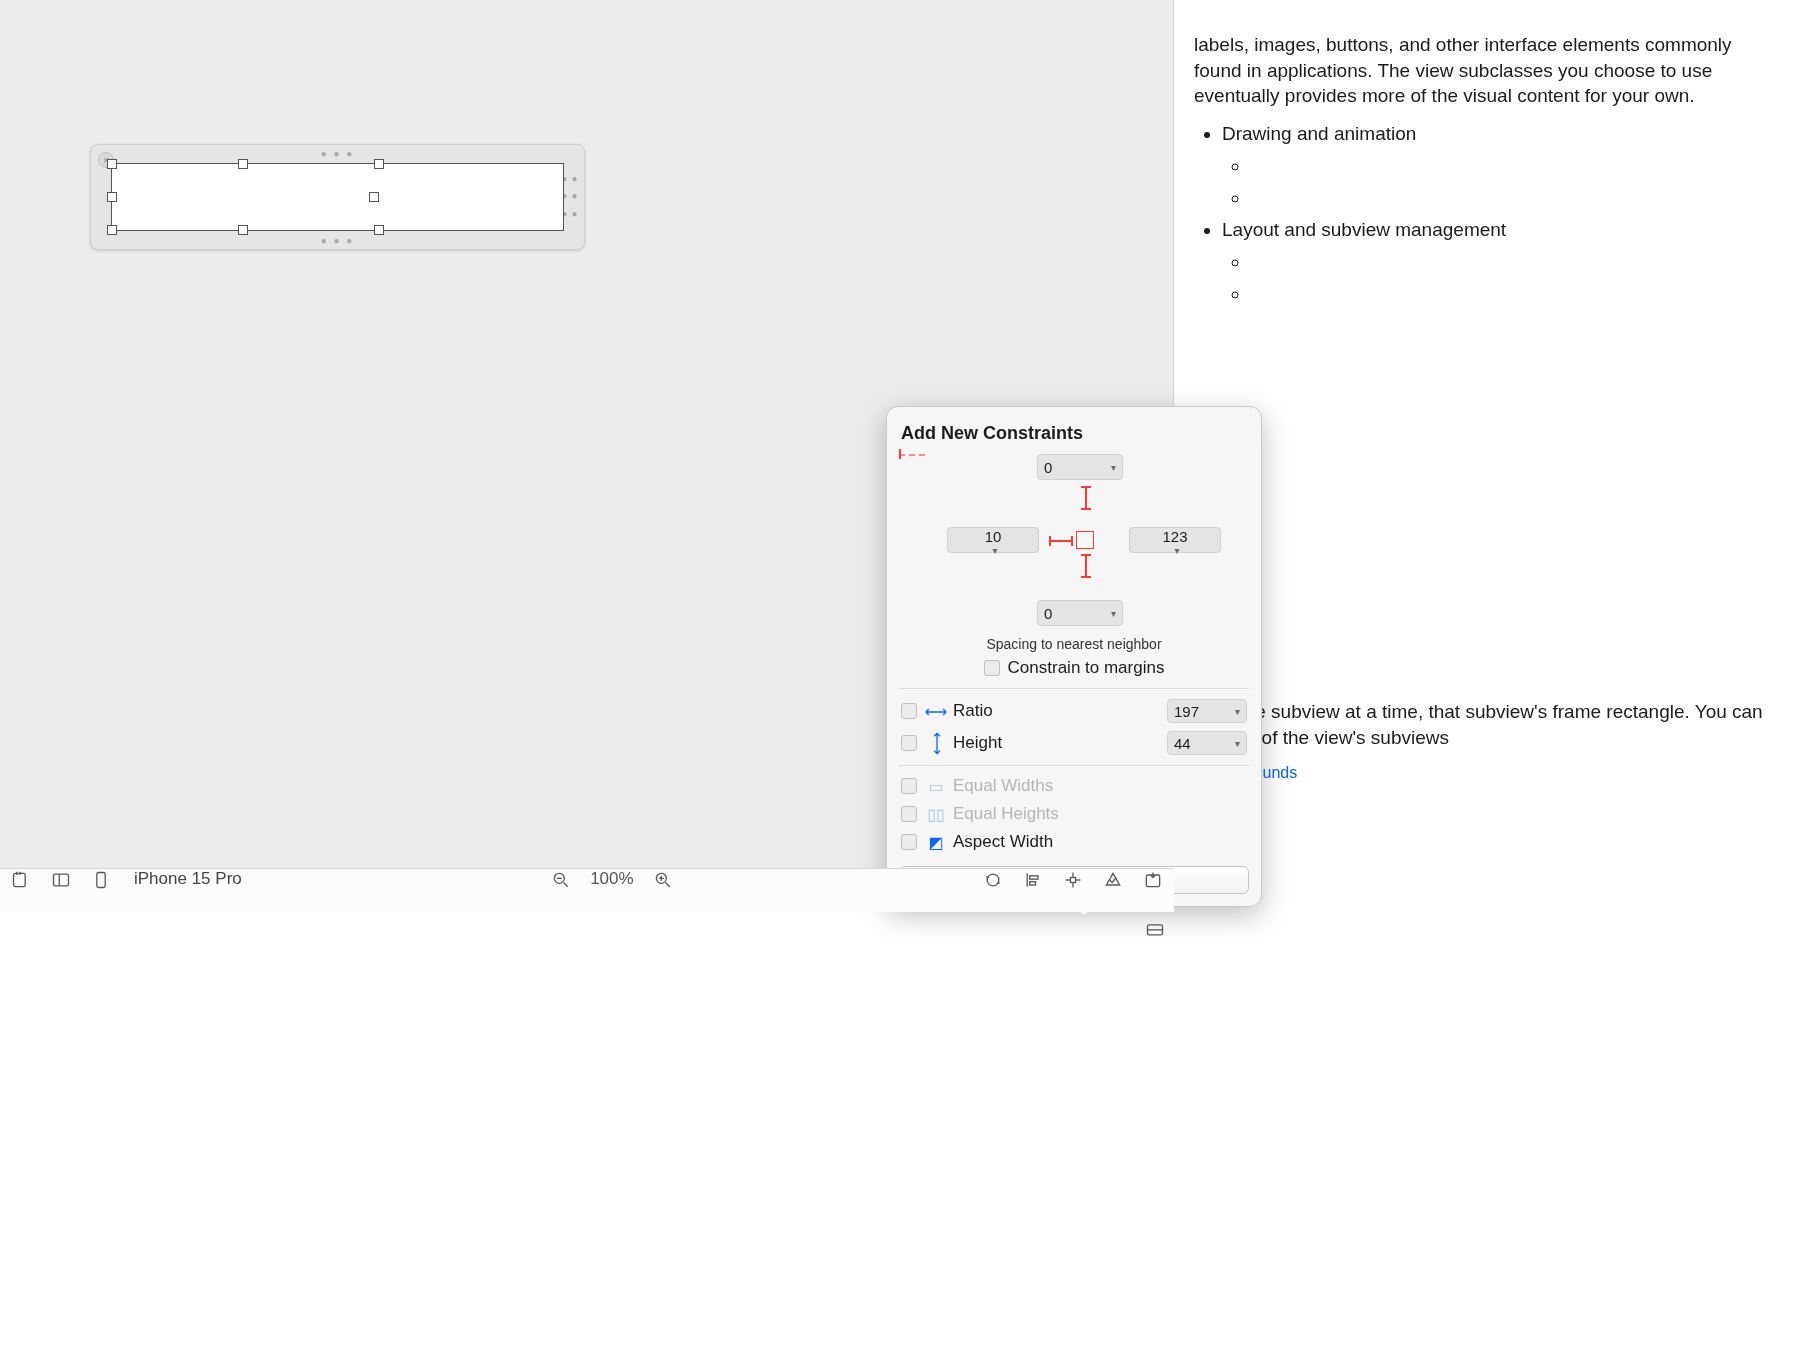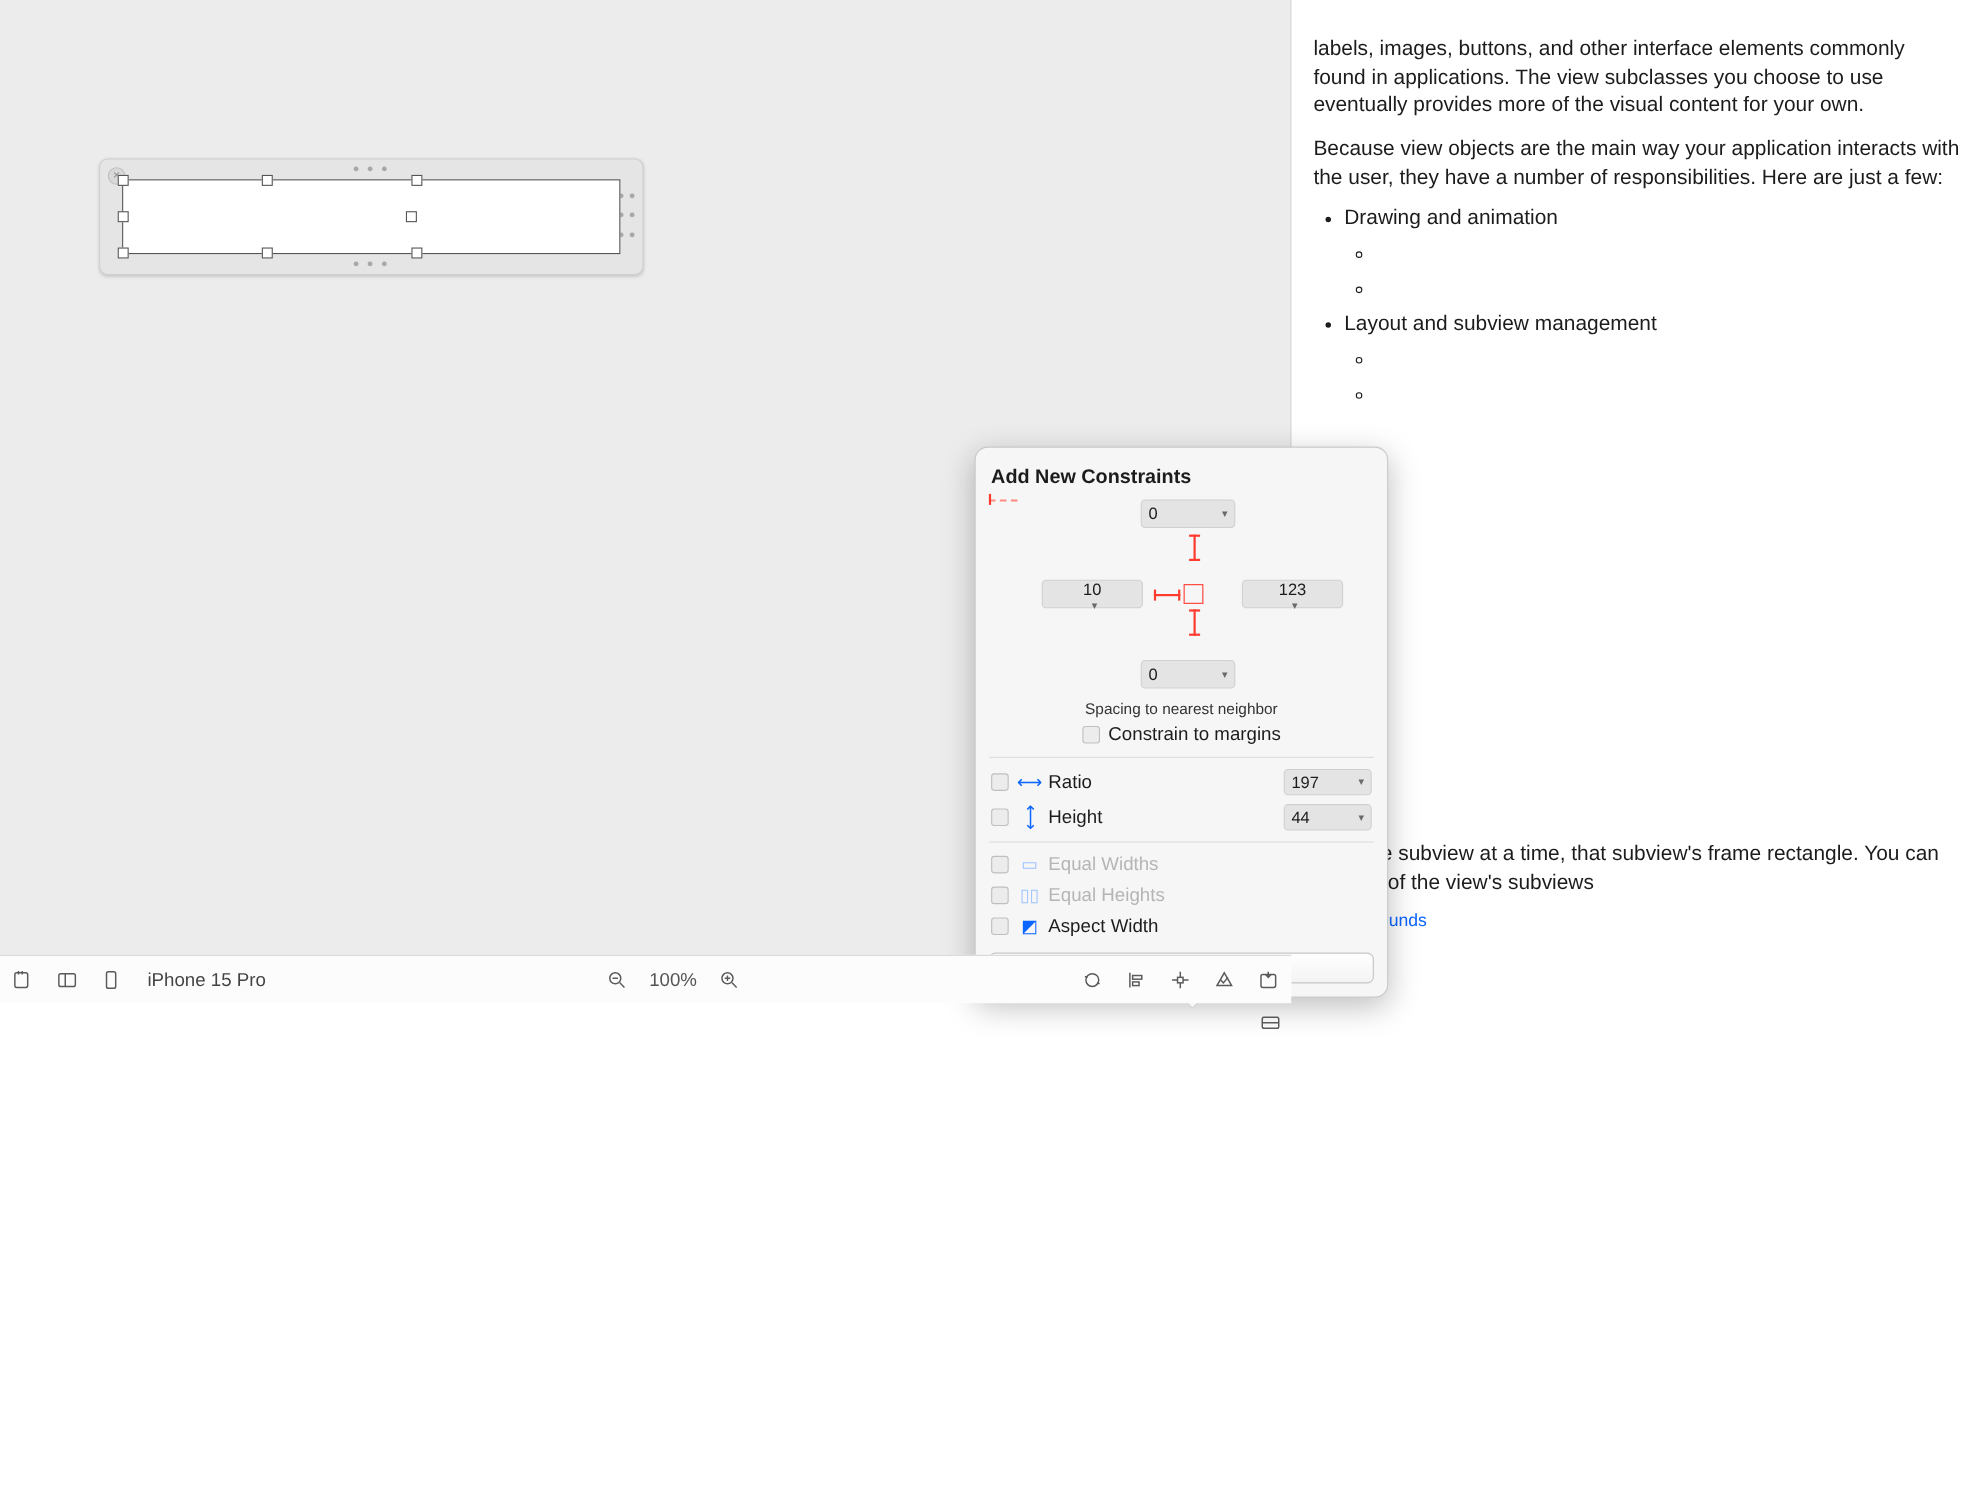--- a/index.html
+++ b/index.html
@@ -60,21 +60,21 @@
   .size-row .chk{margin-right:2px;}
   .size-icon { width:18px; display:inline-flex; justify-content:center; color:#0a66ff; font-size:16px;}
   .size-label { flex:1;}
   .val-combo { display:flex; align-items:center; background:#e4e4e4; border:1px solid #d0d0d0; border-radius:4px; height:24px; padding:0 6px; font-size:15px; min-width:80px;}
   .val-combo .chev{ color:#6a6a6a; font-size:10px; margin-left:auto;}
   .disabled { color:#b5b5b5;}
   .disabled .size-icon{color:#9ec3ff;}
   .add-btn { margin-top:10px; width:100%; height:28px; border:1px solid #c5c5c5; border-radius:6px; background:linear-gradient(#fff,#f3f3f3); font-size:16px;}
 
   
-  .bottombar { position:absolute; left:0; bottom:0; width:1174px; height:44px; background:#fcfcfc; border-top:1px solid #d6d6d6; display:flex; align-items:center; padding:0 10px; gap:18px; font-size:17px;}
+  .bottombar { position:absolute; left:0; bottom:0; width:1174px; height:44px; background:#fcfcfc; border-top:1px solid #d6d6d6; display:flex; align-items:flex-start; padding:0 10px; gap:18px; font-size:17px;}
   .bicon { width:22px; height:22px; display:inline-flex; align-items:center; justify-content:center; color:#5a5a5a;}
   .bicon svg{width:20px; height:20px; stroke:#5a5a5a; fill:none; stroke-width:1.6;}
   .spacer{flex:1;}
   .zoom-txt{color:#555;}
   .right-icons{display:flex; gap:18px;}
   .device-label{color:#444; margin-left:4px;}
   .doc-bottom-icon { position:absolute; left:1144px; top:918px; }
 </style>
 </head>
 <body>
@@ -94,21 +94,20 @@
       <div class="handle h-m"></div>
       <div class="handle h-bl"></div>
       <div class="handle h-b"></div>
       <div class="handle h-b2"></div>
     </div>
   </div>
 </div>
 
 <div class="doc-pane">
   <p>labels, images, buttons, and other interface elements commonly found in applications. The view subclasses you choose to use eventually provides more of the visual content for your own.</p>
-  <p>Because view objects are the main way your application interacts with the user, they have a number of responsibilities. Here are just a few:</p>
   <ul>
     <li>Drawing and animation</li>
     <ul style="list-style:circle; padding-left:28px; margin-bottom:10px;">
         <li>&nbsp;</li>
         <li>&nbsp;</li>
       </ul>
     <li>Layout and subview management</li>
     <ul style="list-style:circle; padding-left:28px;">
         <li>&nbsp;</li>
         <li>&nbsp;</li>

